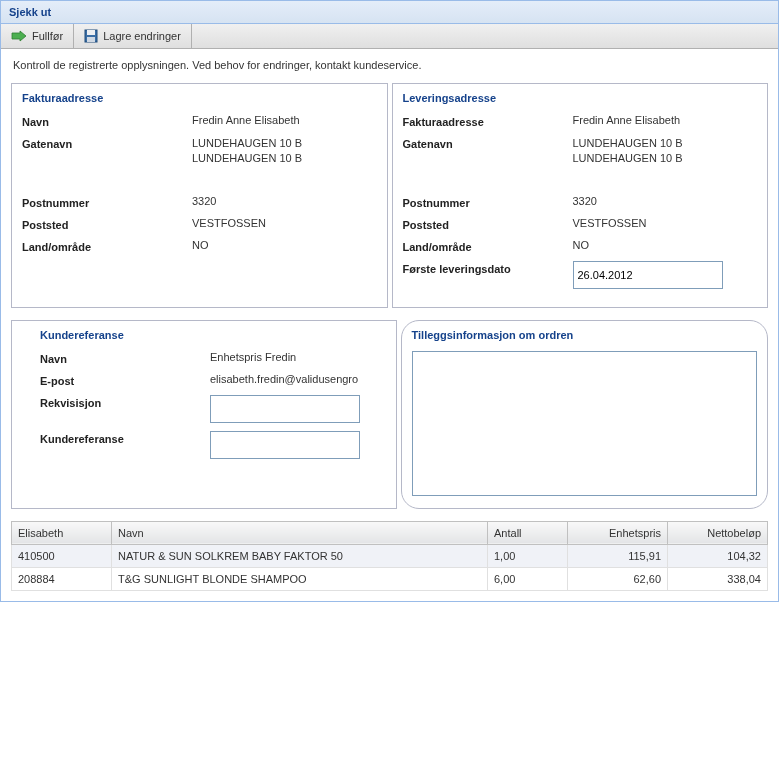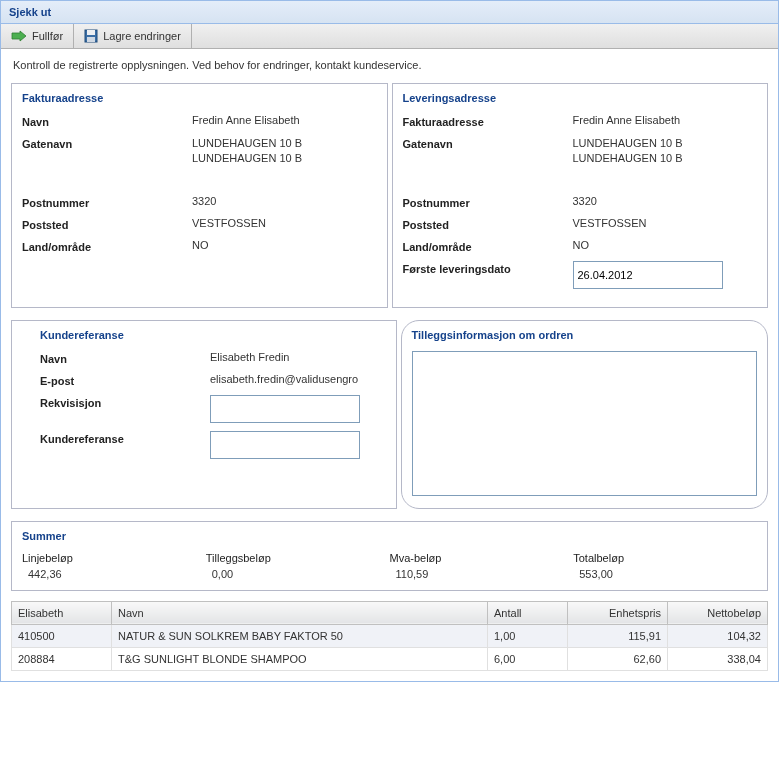--- a/index.html
+++ b/index.html
@@ -213,21 +213,21 @@
           </div>
         </div>
       </div>
     </div>
 
     <div class="row2">
       <div class="fieldset" style="min-height:185px;padding-left:28px;">
         <div class="fieldset-title">Kundereferanse</div>
         <div class="field-row">
           <div class="field-label">Navn</div>
-          <div class="field-value">Elisabeth Fredin</div>
+          <div class="field-value">Enhetspris Fredin</div>
         </div>
         <div class="field-row">
           <div class="field-label">E-post</div>
           <div class="field-value">elisabeth.fredin@validusengro</div>
         </div>
         <div class="field-row">
           <div class="field-label">Rekvisisjon</div>
           <div class="field-value">
             <input type="text" value="" style="">
           </div>
@@ -239,41 +239,20 @@
           </div>
         </div>
       </div>
 
       <div class="fieldset" style="min-height:185px;border-radius:18px;">
         <div class="fieldset-title">Tilleggsinformasjon om ordren</div>
         <textarea style=""></textarea>
       </div>
     </div>
 
-    <div class="sum-fieldset">
-      <div class="fieldset-title">Summer</div>
-      <div class="sum-row">
-        <div class="sum-col">
-          <div class="sum-label">Linjebeløp</div>
-          <div class="sum-val">442,36</div>
-        </div>
-        <div class="sum-col">
-          <div class="sum-label">Tilleggsbeløp</div>
-          <div class="sum-val">0,00</div>
-        </div>
-        <div class="sum-col">
-          <div class="sum-label">Mva-beløp</div>
-          <div class="sum-val">110,59</div>
-        </div>
-        <div class="sum-col">
-          <div class="sum-label">Totalbeløp</div>
-          <div class="sum-val">553,00</div>
-        </div>
-      </div>
-    </div>
 
     <table class="items">
       <thead>
         <tr>
           <th class="col-varenummer">Elisabeth</th>
           <th>Navn</th>
           <th class="col-antall">Antall</th>
           <th class="col-enh num"><span class="ul">Enhetspris</span></th>
           <th class="col-netto num"><span class="ul">Nettobeløp</span></th>
         </tr>

